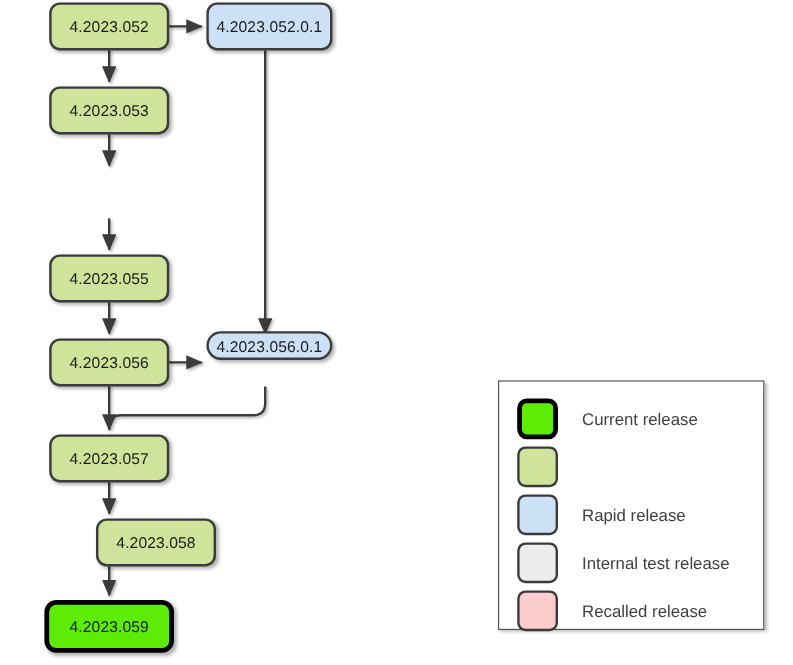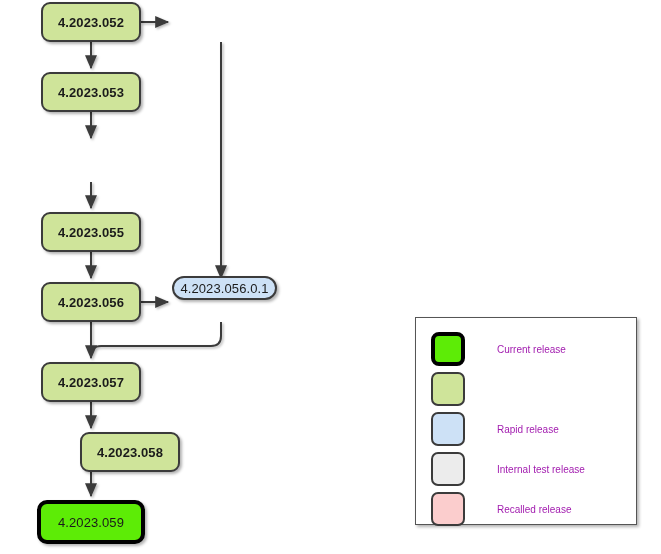--- a/index.html
+++ b/index.html
@@ -36,21 +36,21 @@
     border: 2px solid #3b3b3b;
     display: flex;
     align-items: center;
     justify-content: center;
     font-size: 13px;
     color: #1b1b1b;
     letter-spacing: 0.1px;
     box-shadow: 2px 2px 3px rgba(0,0,0,0.30);
     background: #cfe49a;
   }
-  .node.kind-released   { background: #cfe49a; border-color: #3b3b3b; font-weight: bold; }
+  .node.kind-released   { background: #cfe49a; border-color: #3b3b3b; }
   .node.kind-rapid      { background: #cde1f6; border-color: #3b3b3b; }
   .node.kind-current    { background: #5dec06; border-color: #000000; border-width: 4px; border-radius: 10px; text-align: center; }
 
   
   #legend {
     position: absolute;
     left: 415px;
     top: 317px;
     width: 222px;
     height: 208px;
@@ -78,23 +78,23 @@
     border-radius: 7px;
     border: 2px solid #3b3b3b;
     flex: 0 0 auto;
   }
   .legend-swatch.kind-current  { background: #5dec06; border: 4px solid #000000; border-radius: 8px; }
   .legend-swatch.kind-released { background: #cfe49a; }
   .legend-swatch.kind-rapid    { background: #cde1f6; }
   .legend-swatch.kind-internal { background: #ececec; }
   .legend-swatch.kind-recalled { background: #fbcdcd; }
   .legend-label {
-    margin-left: 32px;
-    font-size: 10px;
-    color: #a21caf;
+    margin-left: 20px;
+    font-size: 14px;
+    color: #404040;
     white-space: nowrap;
   }
 </style>
 </head>
 <body>
 
 <div id="canvas">
 
   <svg class="edges" viewBox="0 0 661 554" width="661" height="554" xmlns="http://www.w3.org/2000/svg">
     <defs>
@@ -117,20 +117,23 @@
       <path d="M91,322 L91,358" marker-end="url(#arrowhead)"></path>
       <path d="M91,402 L91,428" marker-end="url(#arrowhead)"></path>
       <path d="M91,472 L91,496" marker-end="url(#arrowhead)"></path>
     </g>
   </svg>
 
   <div class="node kind-released" style="left:41px; top:2px; width:100px; height:40px;">
     <span>4.2023.052</span>
   </div>
 
+  <div class="node kind-rapid" style="left:172px; top:2px; width:105px; height:40px;">
+    <span>4.2023.052.0.1</span>
+  </div>
 
   <div class="node kind-released" style="left:41px; top:72px; width:100px; height:40px;">
     <span>4.2023.053</span>
   </div>
 
 
   <div class="node kind-released" style="left:41px; top:212px; width:100px; height:40px;">
     <span>4.2023.055</span>
   </div>
 

